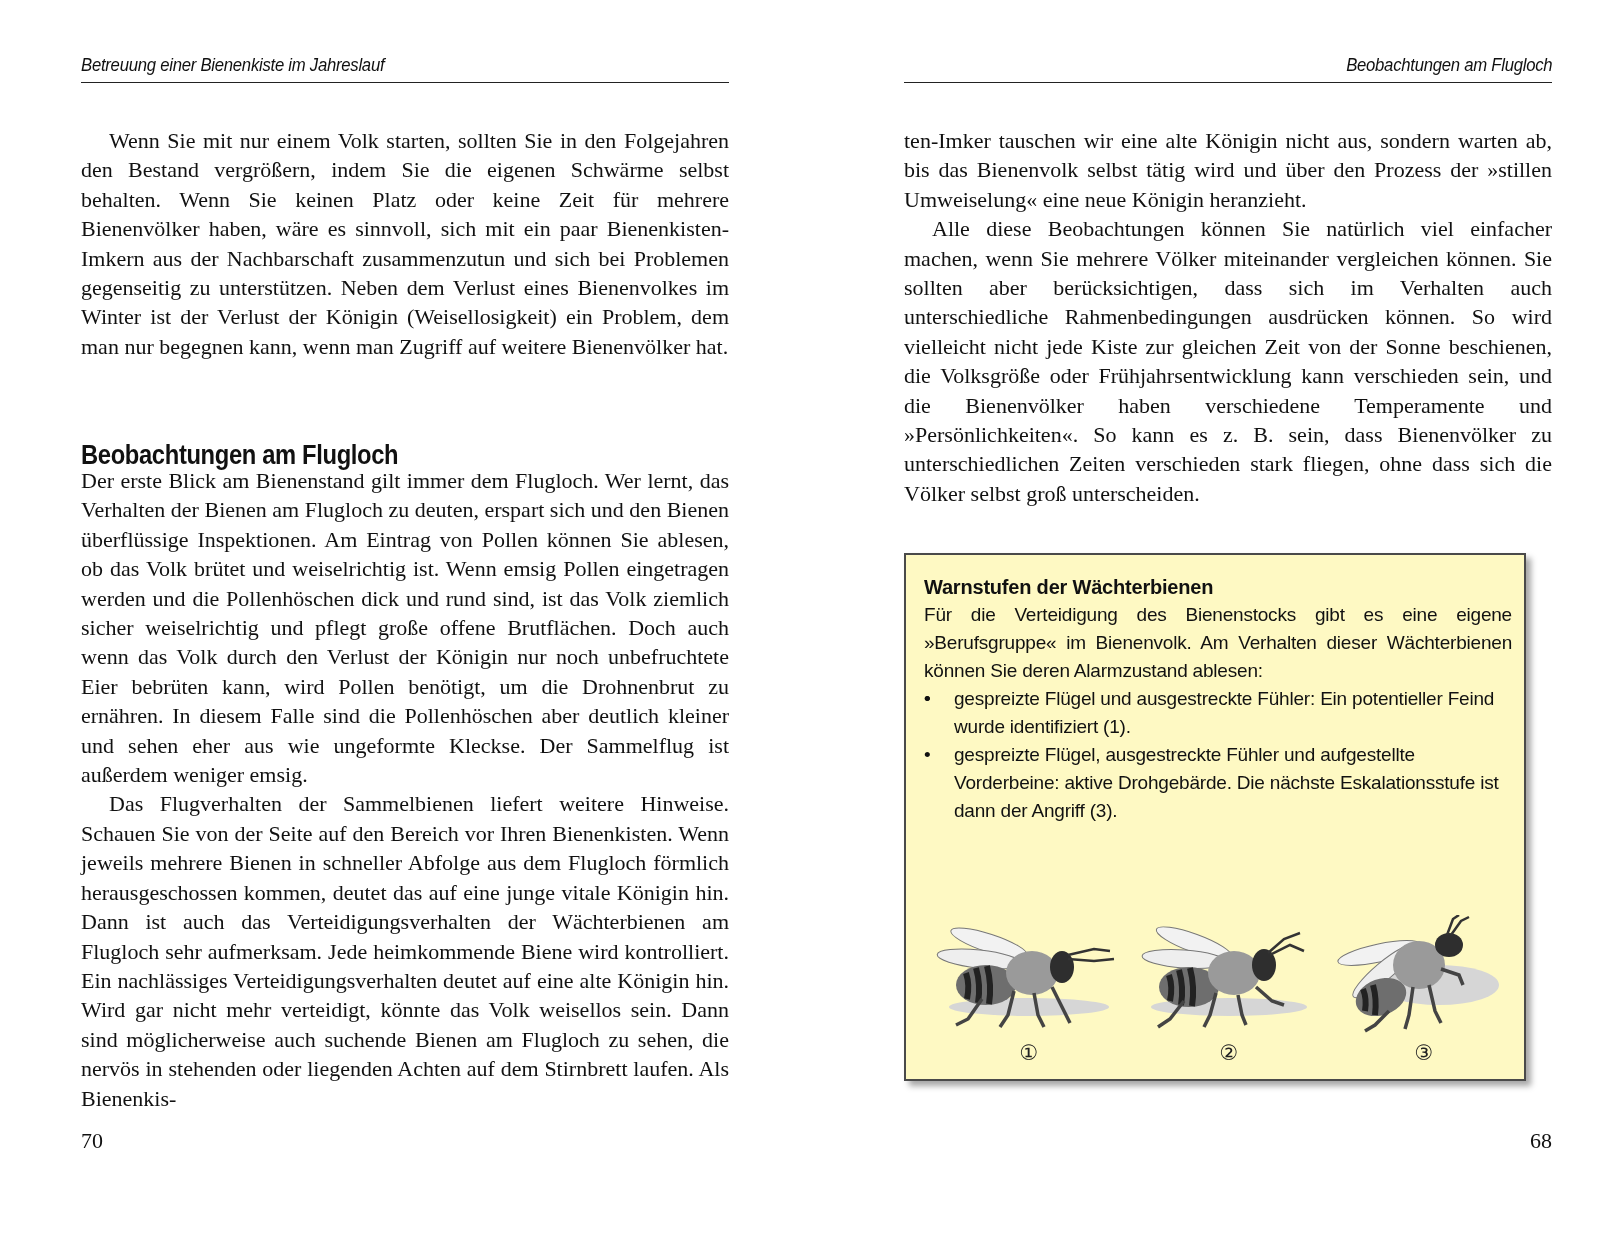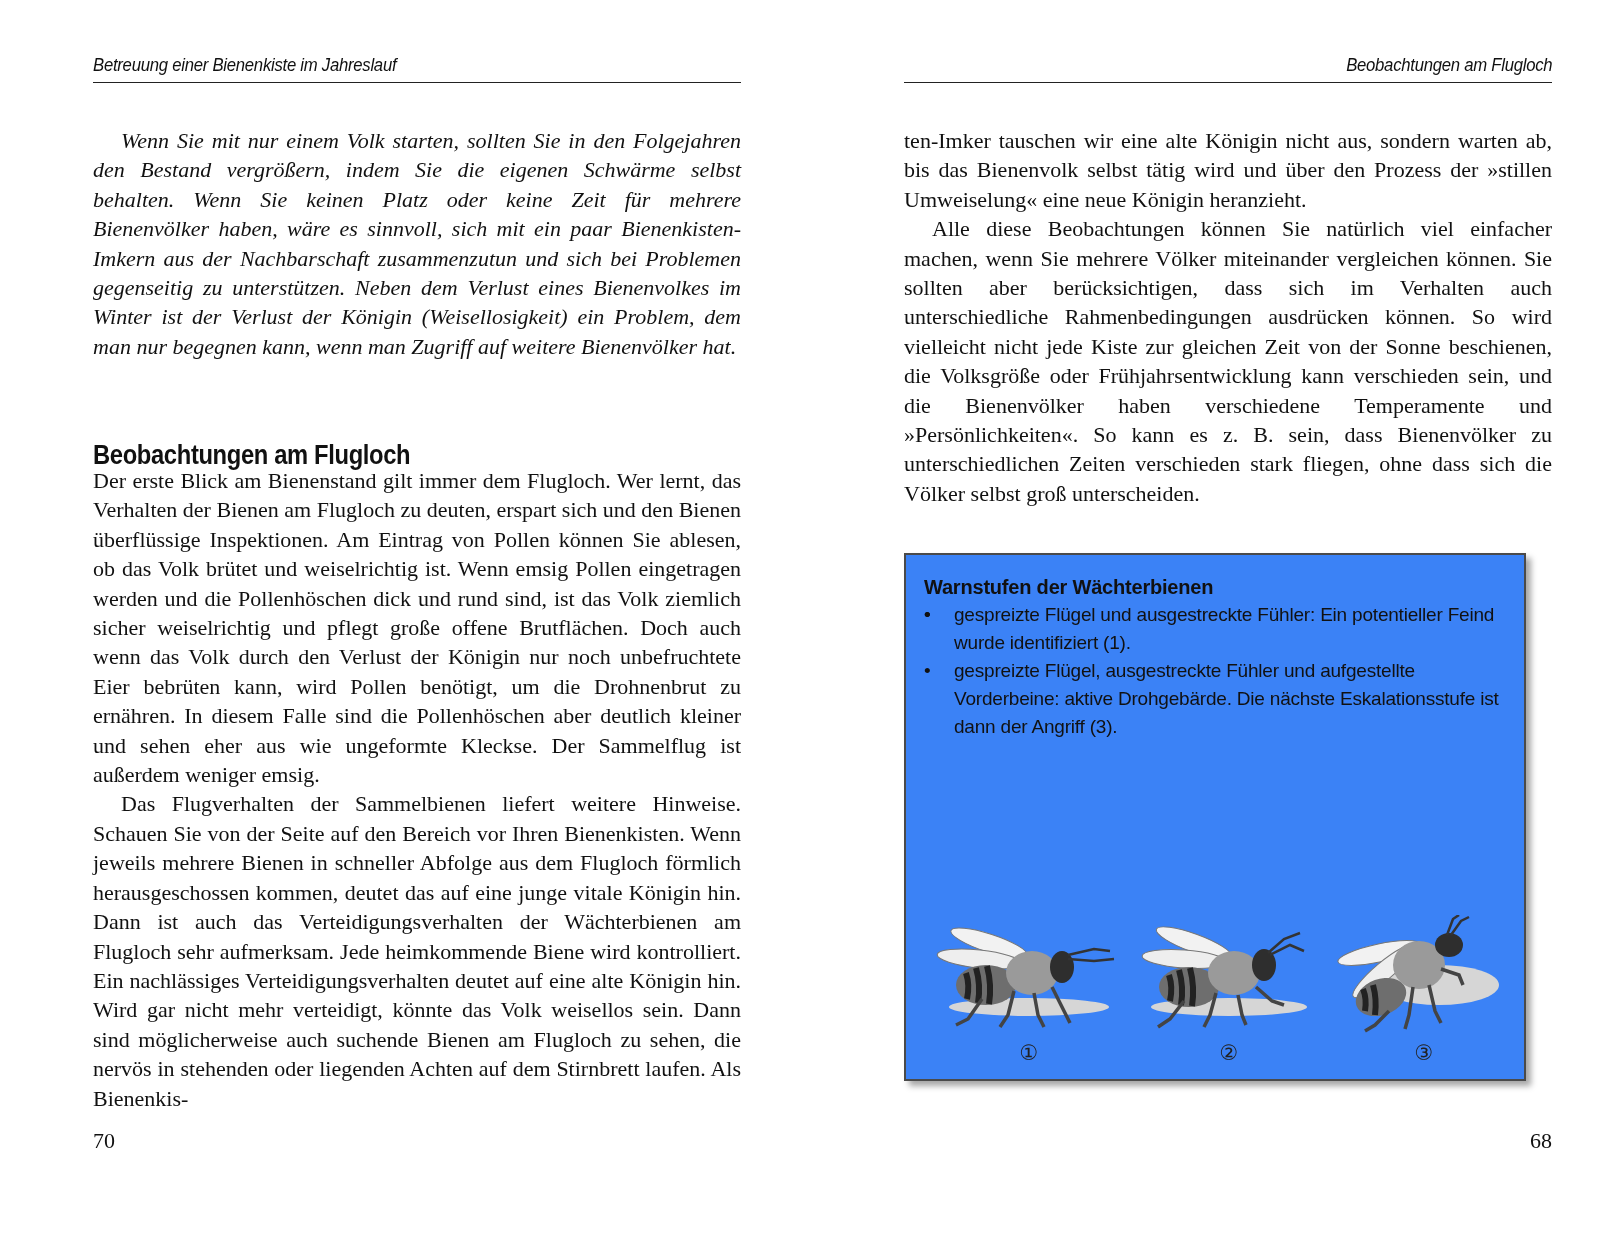--- a/index.html
+++ b/index.html
@@ -1,18 +1,18 @@
 <!DOCTYPE html>
 <html><head>
 <meta charset="utf-8">
 <style>
   html, body { margin: 0; padding: 0; background: #ffffff; }
   body { width: 1618px; height: 1240px; position: relative; overflow: hidden; color: #111; }
   .page { position: absolute; top: 0; height: 1240px; }
-  .page-left { left: 16px; width: 809px; }
+  .page-left { left: 4px; width: 809px; }
   .page-right { left: 809px; width: 809px; }
 
   .running-head {
     position: absolute; top: 54px;
     font-family: "Liberation Sans", sans-serif; font-style: italic;
     font-size: 19px; color: #111; letter-spacing: -0.3px;
     transform: scaleX(0.88);
   }
   .page-left .running-head { left: 77px; transform-origin: left center; }
   .page-right .running-head { right: 66px; transform-origin: right center; }
@@ -41,21 +41,21 @@
 
   .page-number {
     position: absolute; top: 1128px;
     font-family: "Liberation Serif", serif; font-size: 22px; color: #111;
   }
   .page-left .page-number { left: 77px; }
   .page-right .page-number { right: 66px; }
 
   .info-box {
     position: absolute; left: 95px; top: 553px; width: 622px; height: 528px;
-    border: 2px solid #4a4a4a; background: #3b82f6;
+    border: 2px solid #4a4a4a; background: #fef9c3;
     box-shadow: 5px 5px 6px rgba(0,0,0,0.35);
     box-sizing: border-box;
   }
   .box-inner {
     position: absolute; left: 18px; top: 18px; width: 588px;
     font-family: "Liberation Sans", sans-serif; font-size: 19px; line-height: 28px;
     color: #111; letter-spacing: -0.2px;
   }
   .box-title { font-weight: bold; font-size: 20px; margin: 0; }
   .box-text { margin: 0; text-align: justify; }
@@ -73,21 +73,21 @@
     font-family: "DejaVu Sans", sans-serif; font-size: 21px; color: #222;
   }
 </style>
 </head>
 <body>
 
 <div class="page page-left">
   <div class="running-head">Betreuung einer Bienenkiste im Jahreslauf</div>
   <div class="head-rule"></div>
 
-  <div class="body-col" style="top:126px;font-style:italic;">
+  <div class="body-col" style="top:126px;">
     <p class="indent">Wenn Sie mit nur einem Volk starten, sollten Sie in den Folgejahren den Bestand vergrößern, indem Sie die eigenen Schwärme selbst behalten. Wenn Sie keinen Platz oder keine Zeit für mehrere Bienenvölker haben, wäre es sinnvoll, sich mit ein paar Bienenkisten-Imkern aus der Nachbarschaft zusammenzutun und sich bei Problemen gegenseitig zu unterstützen. Neben dem Verlust eines Bienenvolkes im Winter ist der Verlust der Königin (Weisellosigkeit) ein Problem, dem man nur begegnen kann, wenn man Zugriff auf weitere Bienenvölker hat.</p>
   </div>
 
   <h2 class="section-heading">Beobachtungen am Flugloch</h2>
 
   <div class="body-col" style="top:466px;">
     <p class="noindent">Der erste Blick am Bienenstand gilt immer dem Flugloch. Wer lernt, das Verhalten der Bienen am Flugloch zu deuten, erspart sich und den Bienen überflüssige Inspektionen. Am Eintrag von Pollen können Sie ablesen, ob das Volk brütet und weiselrichtig ist. Wenn emsig Pollen eingetragen werden und die Pollenhöschen dick und rund sind, ist das Volk ziemlich sicher weiselrichtig und pflegt große offene Brutflächen. Doch auch wenn das Volk durch den Verlust der Königin nur noch unbefruchtete Eier bebrüten kann, wird Pollen benötigt, um die Drohnenbrut zu ernähren. In diesem Falle sind die Pollenhöschen aber deutlich kleiner und sehen eher aus wie ungeformte Kleckse. Der Sammelflug ist außerdem weniger emsig.</p>
     <p class="indent">Das Flugverhalten der Sammelbienen liefert weitere Hinweise. Schauen Sie von der Seite auf den Bereich vor Ihren Bienenkisten. Wenn jeweils mehrere Bienen in schneller Abfolge aus dem Flugloch förmlich herausgeschossen kommen, deutet das auf eine junge vitale Königin hin. Dann ist auch das Verteidigungsverhalten der Wächterbienen am Flugloch sehr aufmerksam. Jede heimkommende Biene wird kontrolliert. Ein nachlässiges Verteidigungsverhalten deutet auf eine alte Königin hin. Wird gar nicht mehr verteidigt, könnte das Volk weisellos sein. Dann sind möglicherweise auch suchende Bienen am Flugloch zu sehen, die nervös in stehenden oder liegenden Achten auf dem Stirnbrett laufen. Als Bienenkis-</p>
   </div>
 
@@ -99,20 +99,21 @@
   <div class="head-rule"></div>
 
   <div class="body-col" style="top:126px;">
     <p class="noindent">ten-Imker tauschen wir eine alte Königin nicht aus, sondern warten ab, bis das Bienenvolk selbst tätig wird und über den Prozess der »stillen Umweiselung« eine neue Königin heranzieht.</p>
     <p class="indent">Alle diese Beobachtungen können Sie natürlich viel einfacher machen, wenn Sie mehrere Völker miteinander vergleichen können. Sie sollten aber berücksichtigen, dass sich im Verhalten auch unterschiedliche Rahmenbedingungen ausdrücken können. So wird vielleicht nicht jede Kiste zur gleichen Zeit von der Sonne beschienen, die Volksgröße oder Frühjahrsentwicklung kann verschieden sein, und die Bienenvölker haben verschiedene Temperamente und »Persönlichkeiten«. So kann es z. B. sein, dass Bienenvölker zu unterschiedlichen Zeiten verschieden stark fliegen, ohne dass sich die Völker selbst groß unterscheiden.</p>
   </div>
 
   <div class="info-box">
     <div class="box-inner">
       <p class="box-title">Warnstufen der Wächterbienen</p>
+      <p class="box-text">Für die Verteidigung des Bienenstocks gibt es eine eigene »Berufsgruppe« im Bienenvolk. Am Verhalten dieser Wächterbienen können Sie deren Alarmzustand ablesen:</p>
       <ul class="box-list">
         <li>
           <span class="bullet">•</span>
         </li>
         <li>
           <span class="bullet">•</span>
           <span>gespreizte Flügel und ausgestreckte Fühler: Ein potentieller Feind wurde identifiziert (1).</span>
         </li>
         <li>
           <span class="bullet">•</span>

